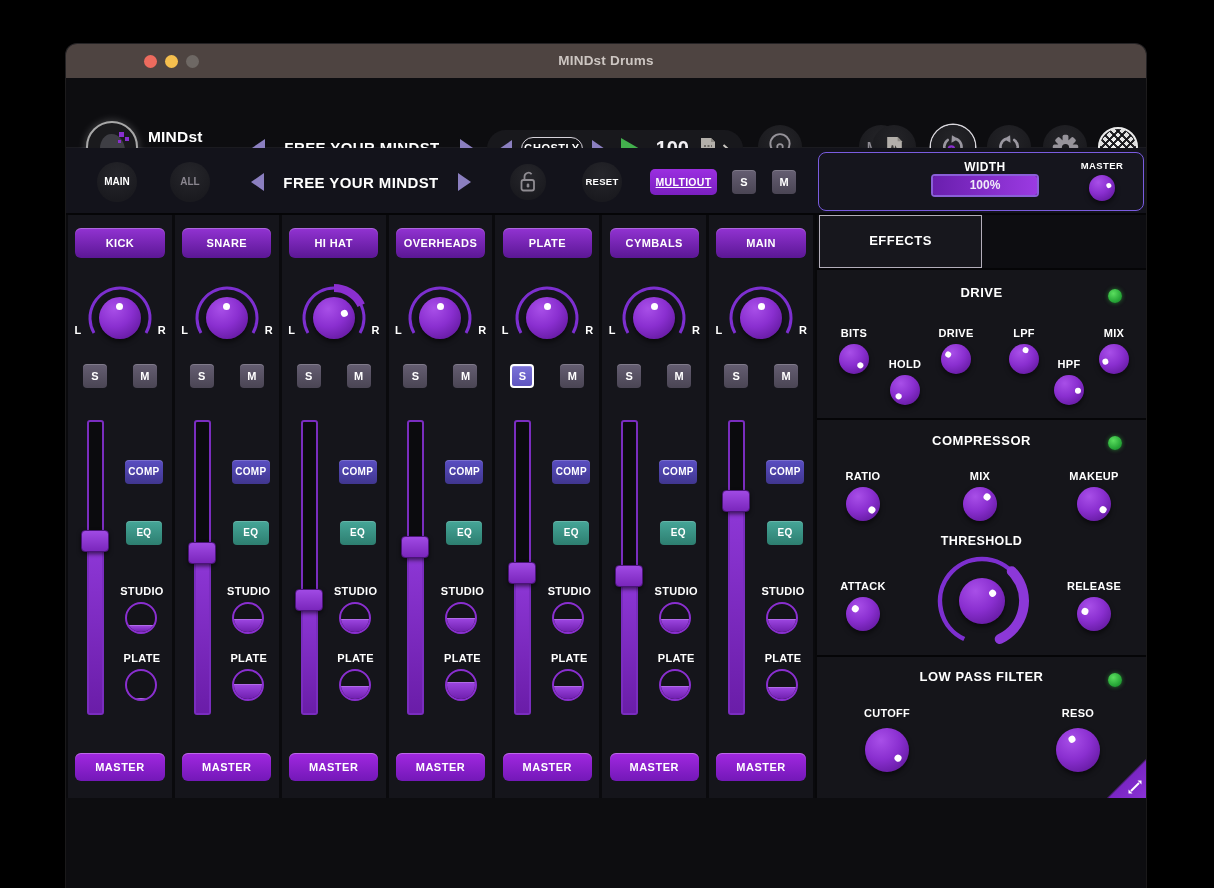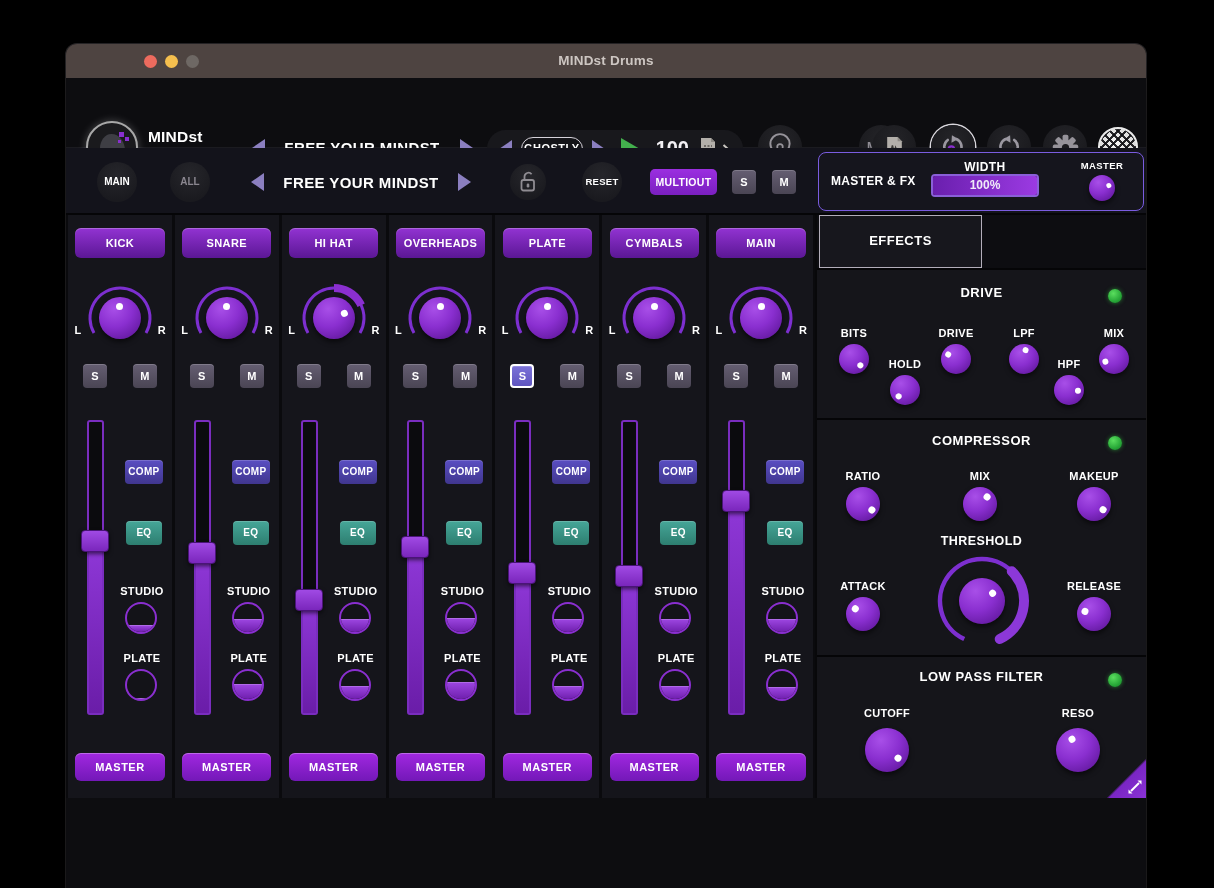--- a/index.html
+++ b/index.html
@@ -63,21 +63,21 @@
   .rbtn { position:absolute; border-radius:50%; background:radial-gradient(circle at 50% 32%, #26262b, #1a1a1f 75%);
           color:#fff; font-weight:700; text-align:center; cursor:pointer; }
   .r-main { left:31px;  top:14px; width:40px; height:40px; line-height:40px; font-size:10px; }
   .r-all  { left:104px; top:14px; width:40px; height:40px; line-height:40px; font-size:10px; color:#8a868f; }
   .preset2-l { left:185px; top:25px; } .preset2-r { left:392px; top:25px; }
   .pn2 { left:205px; top:26px; }
   .r-lock { left:444px; top:16px; width:36px; height:36px; display:flex; align-items:center; justify-content:center; }
   .r-reset{ left:516px; top:14px; width:40px; height:40px; line-height:40px; font-size:9.5px; letter-spacing:.3px; }
   .multiout { position:absolute; left:584px; top:21px; width:67px; height:26px; border-radius:5px;
               background:linear-gradient(180deg,#9b2fe0,#7a1fc0); color:#fff; font-size:10.5px; font-weight:700;
-              text-align:center; line-height:26px; letter-spacing:.3px; cursor:pointer; }
+              text-align:center; line-height:26px; letter-spacing:.3px; cursor:pointer;text-decoration:underline; }
   .sq { width:24px; height:24px; border-radius:4px; background:linear-gradient(180deg,#655e72,#4a4554);
         color:#fff; font-size:11px; font-weight:700; text-align:center; line-height:24px;
         box-shadow:inset 0 1px 0 rgba(255,255,255,.18); cursor:pointer; }
   .tb-s { position:absolute; left:666px; top:22px; }
   .tb-m { position:absolute; left:706px; top:22px; }
 
   .mfx { position:absolute; left:752px; top:4px; width:326px; height:59px; background:#15151d;
          border:1.5px solid #7a5ce0; border-radius:8px; }
   .mfx-label { position:absolute; left:12px; top:0; height:56px; line-height:56px; color:#fff; font-size:12px; font-weight:700; letter-spacing:.3px; }
   .mfx-width-l { position:absolute; left:112px; top:7px; width:108px; text-align:center; color:#fff; font-size:12px; font-weight:700; letter-spacing:.4px; }
@@ -274,21 +274,20 @@
           <path d="M7.5 10 V6.8 A4 4 0 0 1 14.6 4.2" fill="none" stroke="#8f8c92" stroke-width="1.8"></path>
           <rect x="9.7" y="13.5" width="2.6" height="4" rx="1.2" fill="#8f8c92"></rect>
         </svg>
       </div>
       <div class="rbtn r-reset">RESET</div>
       <div class="multiout">MULTIOUT</div>
       <div class="sq tb-s">S</div>
       <div class="sq tb-m">M</div>
 
       <div class="mfx">
-        <div class="mfx-label">MASTER &amp; FX</div>
         <div class="mfx-width-l">WIDTH</div>
         <div class="wslider" style="--wfill: 100;">
           <div class="wfill"></div>
           <div class="wtext">100%</div>
         </div>
         <div class="mfx-master-l">MASTER</div>
         <div class="knob k26" style="--angle: 65;">
             <span class="dot"></span>
           </div>
       </div>

